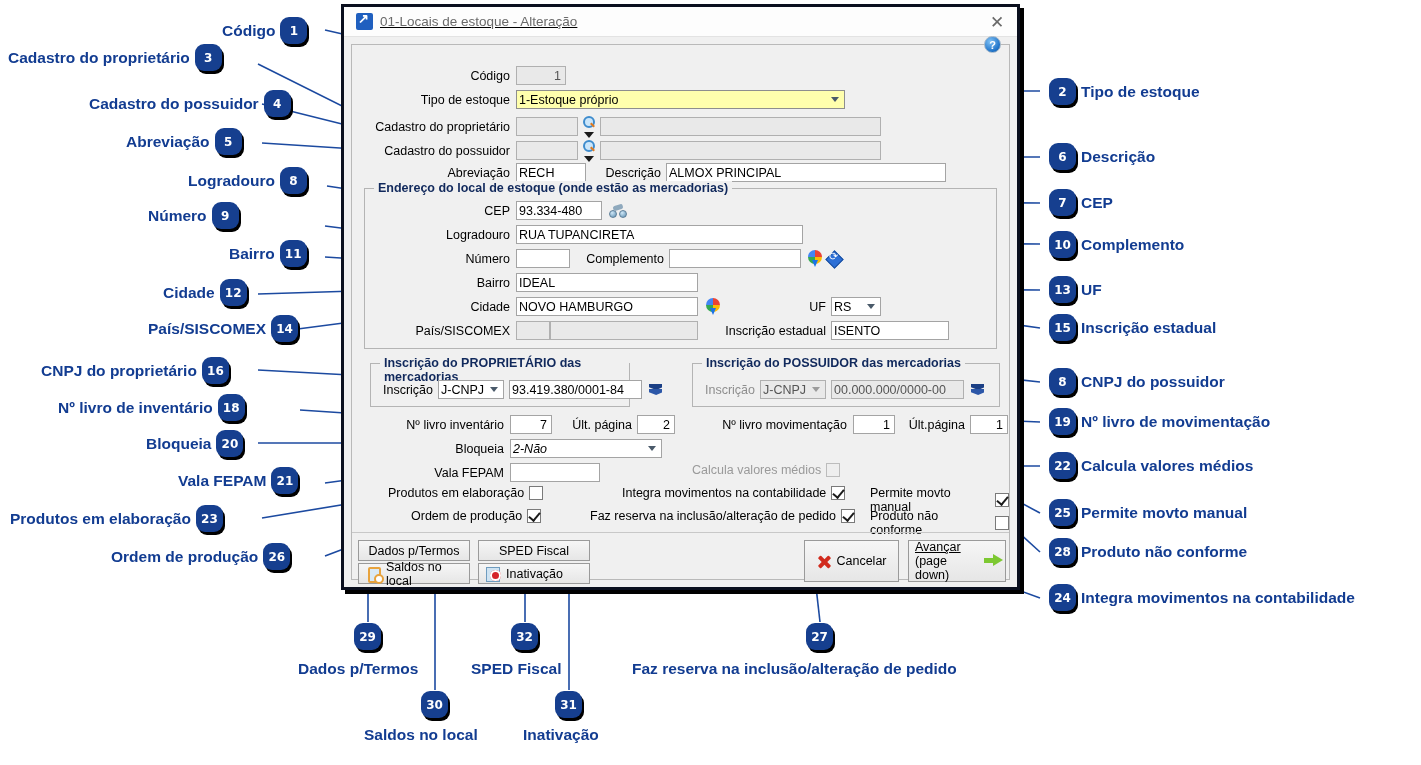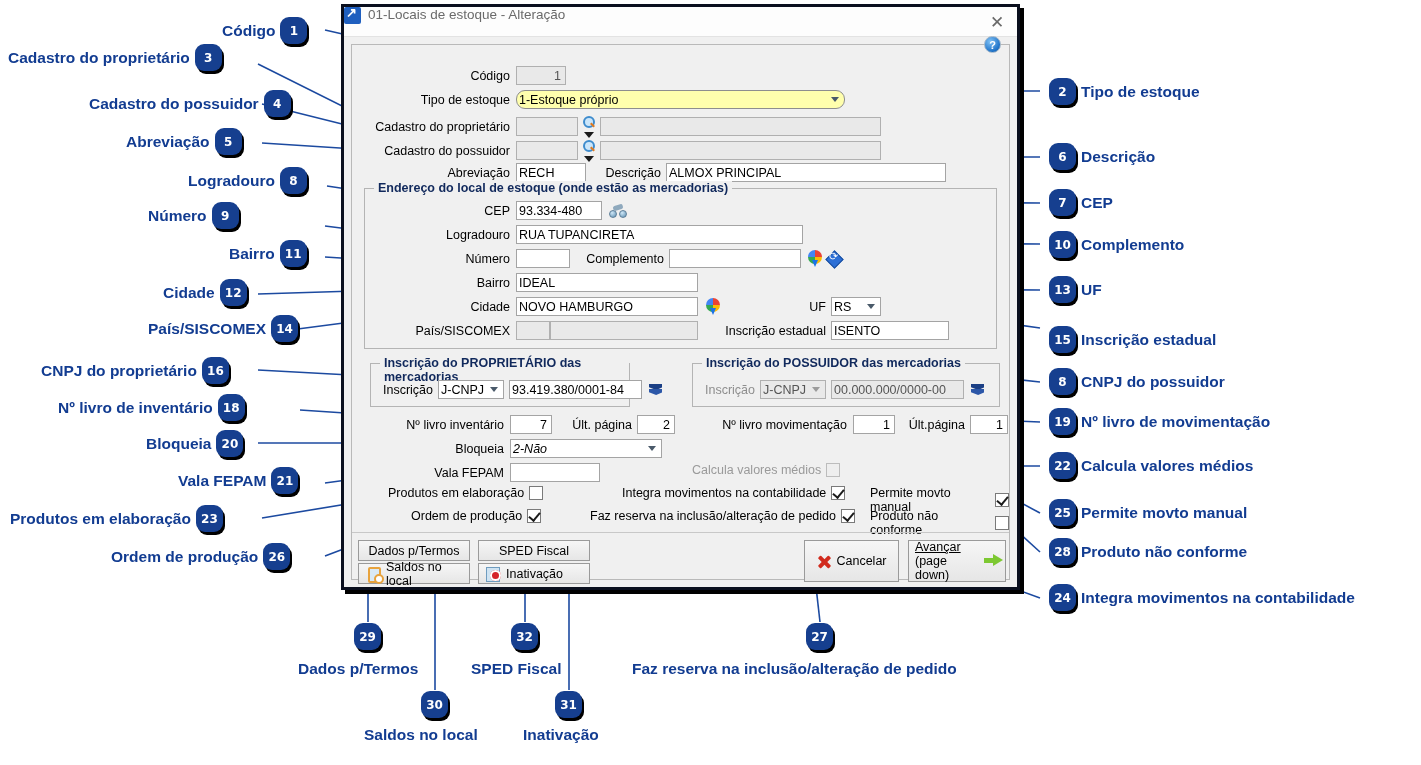--- a/index.html
+++ b/index.html
@@ -32,22 +32,23 @@
   
   #dialog {
     position:absolute; left:341px; top:4px; width:679px; height:586px;
     background:#f0f0f0;
     border:3px solid #0a0f1e;
     box-shadow:4px 4px 0 #000;
   }
   #titlebar {
     height:30px; background:#fdfdfd;
     border-bottom:1px solid #e3e3e3;
-    display:flex; align-items:flex-start; padding:0 0;
+    display:flex; align-items:center; padding:0 12px;
     position:relative;
+    text-decoration:underline;
   }
   #titlebar .tb-icon {
     width:17px; height:17px; margin-right:7px;
     background:#1f5fbf; position:relative; border-radius:2px;
     flex:0 0 auto; overflow:hidden;
   }
   #titlebar .tb-icon::after{
     content:"↗"; position:absolute; left:2px; top:-2px;
     color:#fff; font-size:13px; font-weight:bold;
   }
@@ -86,21 +87,21 @@
   }
   .inp {
     border:1px solid #a4a4a4; background:#fff; height:19px;
     font-size:12.5px; padding:0 2px; color:#000;
     font-family:"Liberation Sans",sans-serif;
     display:flex; align-items:center;
     overflow:hidden;
   }
   .inp.num { justify-content:flex-end; padding-right:4px; }
   .inp.dis { background:#e9e9e9; color:#555; border-color:#b0b0b0; }
-  .inp.yel { background:#ffffad; border-color:#8e8e8e;border-radius:9px; }
+  .inp.yel { background:#ffffad; border-color:#8e8e8e; }
 
   .combo { position:relative; }
   .combo .arw {
     position:absolute; right:1px; top:0; bottom:0; width:16px;
     display:flex; align-items:center; justify-content:center;
     background:transparent;
   }
   .combo .arw::after{
     content:""; width:0;height:0;
     border-left:4px solid transparent; border-right:4px solid transparent;
@@ -579,21 +580,21 @@
   <span>CEP</span>
 </div>
 <div class="callout" style="left:1049px;top:231px;">
   <span class="badge">10</span>
   <span>Complemento</span>
 </div>
 <div class="callout" style="left:1049px;top:276px;">
   <span class="badge">13</span>
   <span>UF</span>
 </div>
-<div class="callout" style="left:1049px;top:326px;">
+<div class="callout" style="left:1049px;top:314px;">
   <span class="badge">15</span>
   <span>Inscrição estadual</span>
 </div>
 <div class="callout" style="left:1049px;top:368px;">
   <span class="badge">8</span>
   <span>CNPJ do possuidor</span>
 </div>
 <div class="callout" style="left:1049px;top:408px;">
   <span class="badge">19</span>
   <span>Nº livro de movimentação</span>

